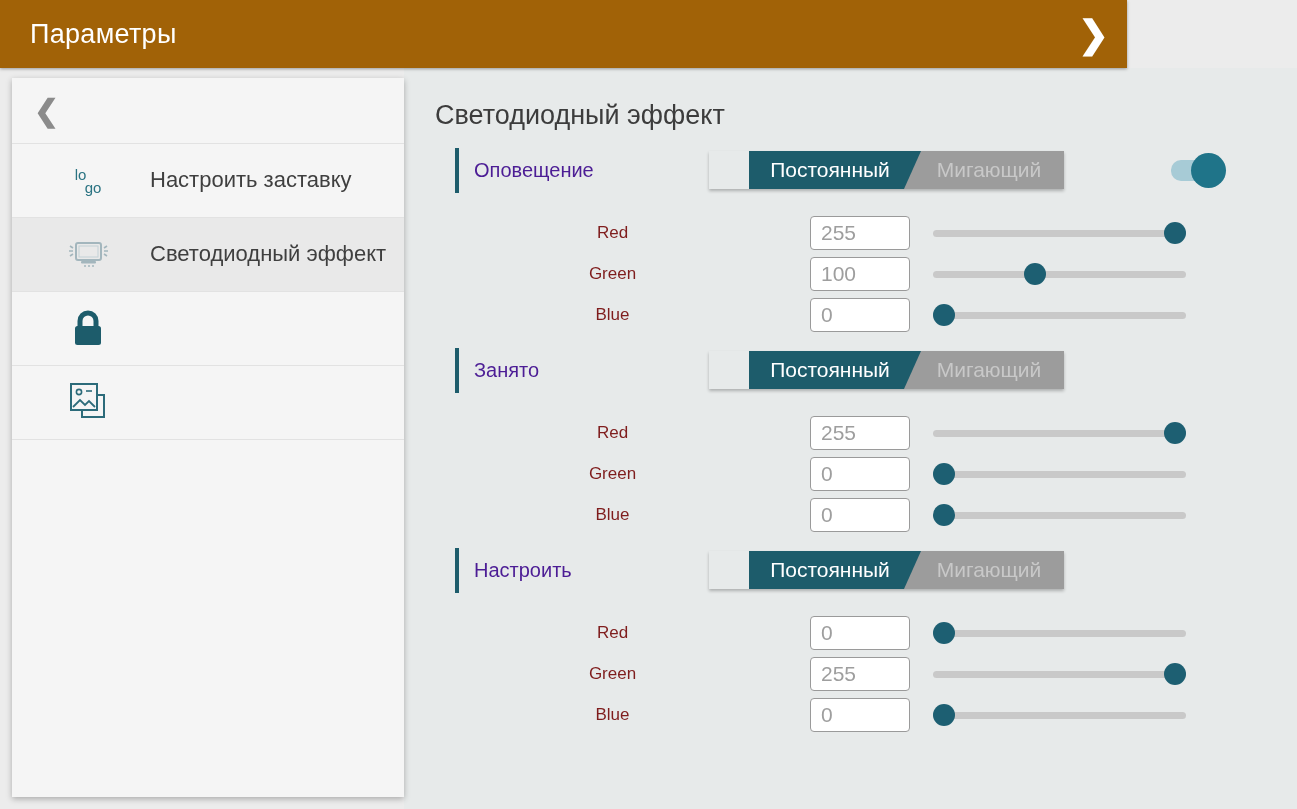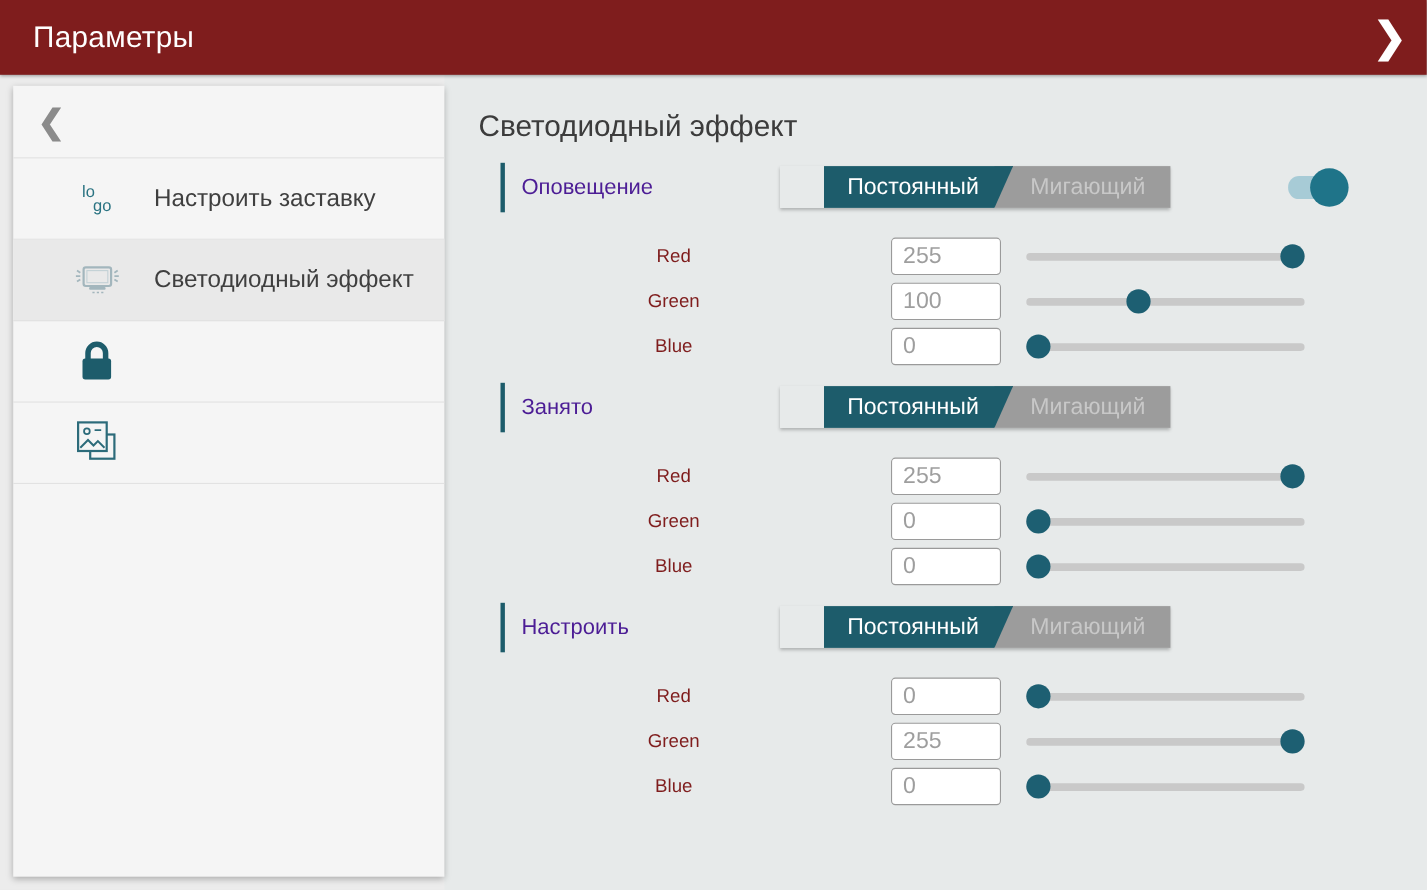--- a/index.html
+++ b/index.html
@@ -1,37 +1,37 @@
 <!DOCTYPE html>
 <html><head>
 <meta charset="utf-8">
 <style>
   * { box-sizing: border-box; margin: 0; padding: 0; }
   html,body { width:1297px; height:809px; overflow:hidden;
     font-family:"Liberation Sans", sans-serif; background:#ececec; }
 
   
-  .appbar { position:absolute; left:0; top:0; width:1297px; height:68px;
-    background:#7f1d1d; display:flex; align-items:center;
+  .appbar { position:absolute; left:0; top:0; width:1127px; height:68px;
+    background:#a16207; display:flex; align-items:center;
     box-shadow:0 1px 3px rgba(0,0,0,.35); z-index:10; }
   .appbar-title { color:#fff; font-size:27px; font-weight:400; margin-left:30px; letter-spacing:.3px; }
   .appbar-forward { position:absolute; right:18px; top:50%; transform:translateY(-50%);
     color:#fff; font-size:37px; font-weight:700; line-height:1; cursor:pointer; }
 
   
   .sidebar { position:absolute; left:12px; top:78px; width:392px; height:719px;
     background:#f5f5f5; box-shadow:0 2px 6px rgba(0,0,0,.28); z-index:5; }
   .side-back { height:66px; display:flex; align-items:center; padding-left:22px;
     border-bottom:1px solid #e2e2e2; cursor:pointer; }
   .side-back-icon { color:#8b8b8b; font-size:30px; font-weight:700; }
   .side-item { display:flex; align-items:center; min-height:74px;
     padding:10px 14px 10px 18px; border-bottom:1px solid #e2e2e2; cursor:pointer; }
   .side-item.selected { background:#e9e9e9; }
   .side-icon { width:48px; flex:0 0 48px; display:flex; justify-content:center; align-items:center;margin-left:34px; }
-  .side-label { margin-left:28px; font-size:22px; color:#3f3f3f; line-height:1.22; }
+  .side-label { margin-left:38px; font-size:22px; color:#3f3f3f; line-height:1.22; }
 
   .logo-icon { color:#2a7382; font-size:15px; line-height:13px; font-weight:400; }
   .logo-icon .l2 { margin-left:10px; }
   .aa-icon { color:#15576b; font-size:25px; font-weight:700; }
 
   
   .main { position:absolute; left:404px; top:68px; width:893px; height:741px;
     background:#e7eaea; }
   .content { position:relative; padding:30px 0 0 31px; }
   .page-title { font-size:27px; font-weight:400; color:#3c3c3c; line-height:34px; }

